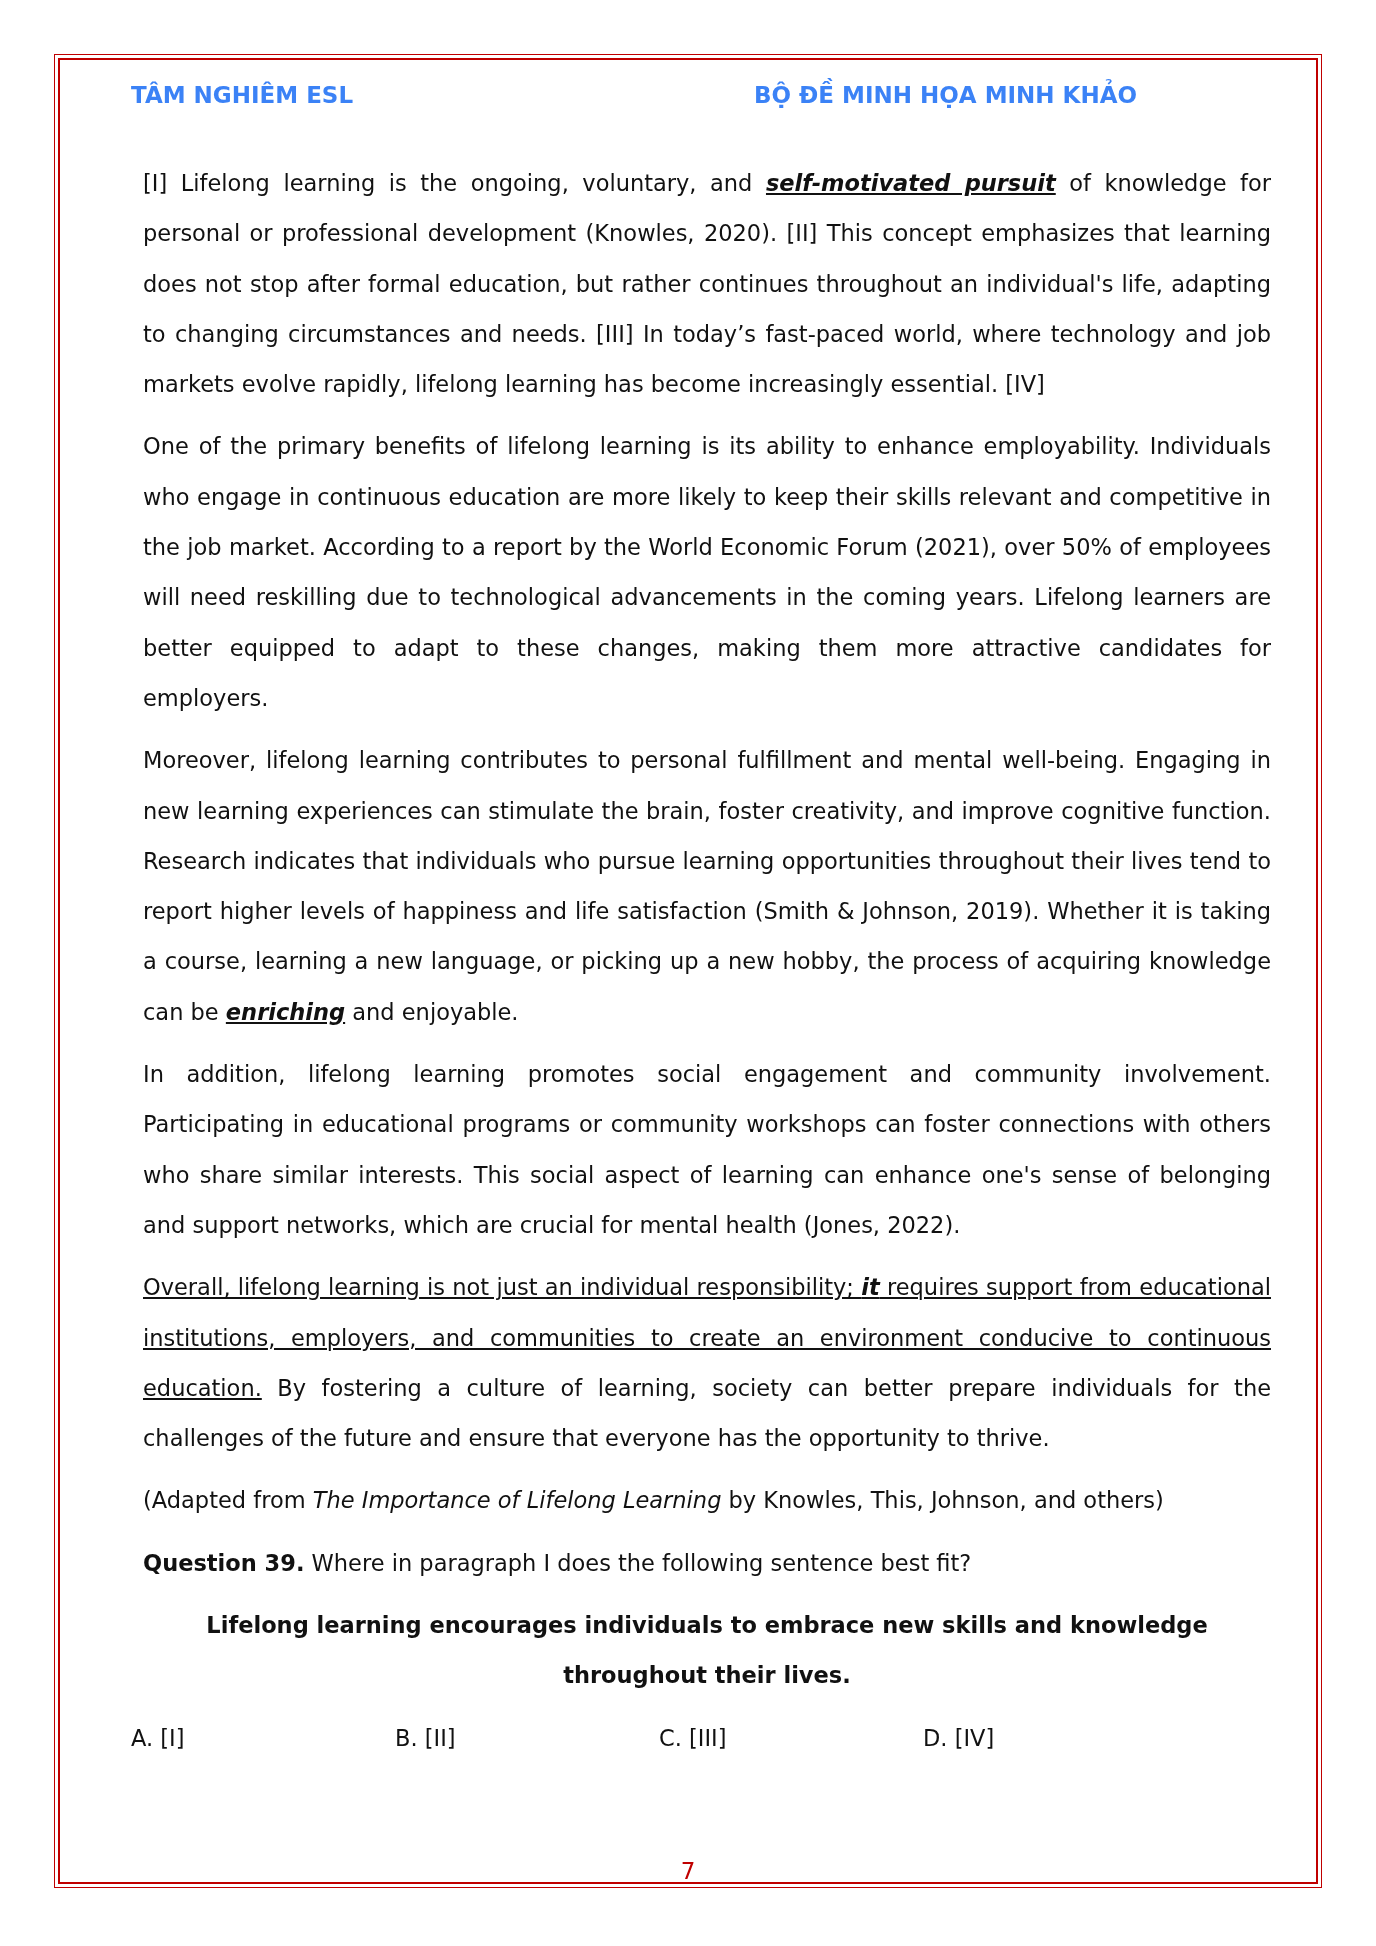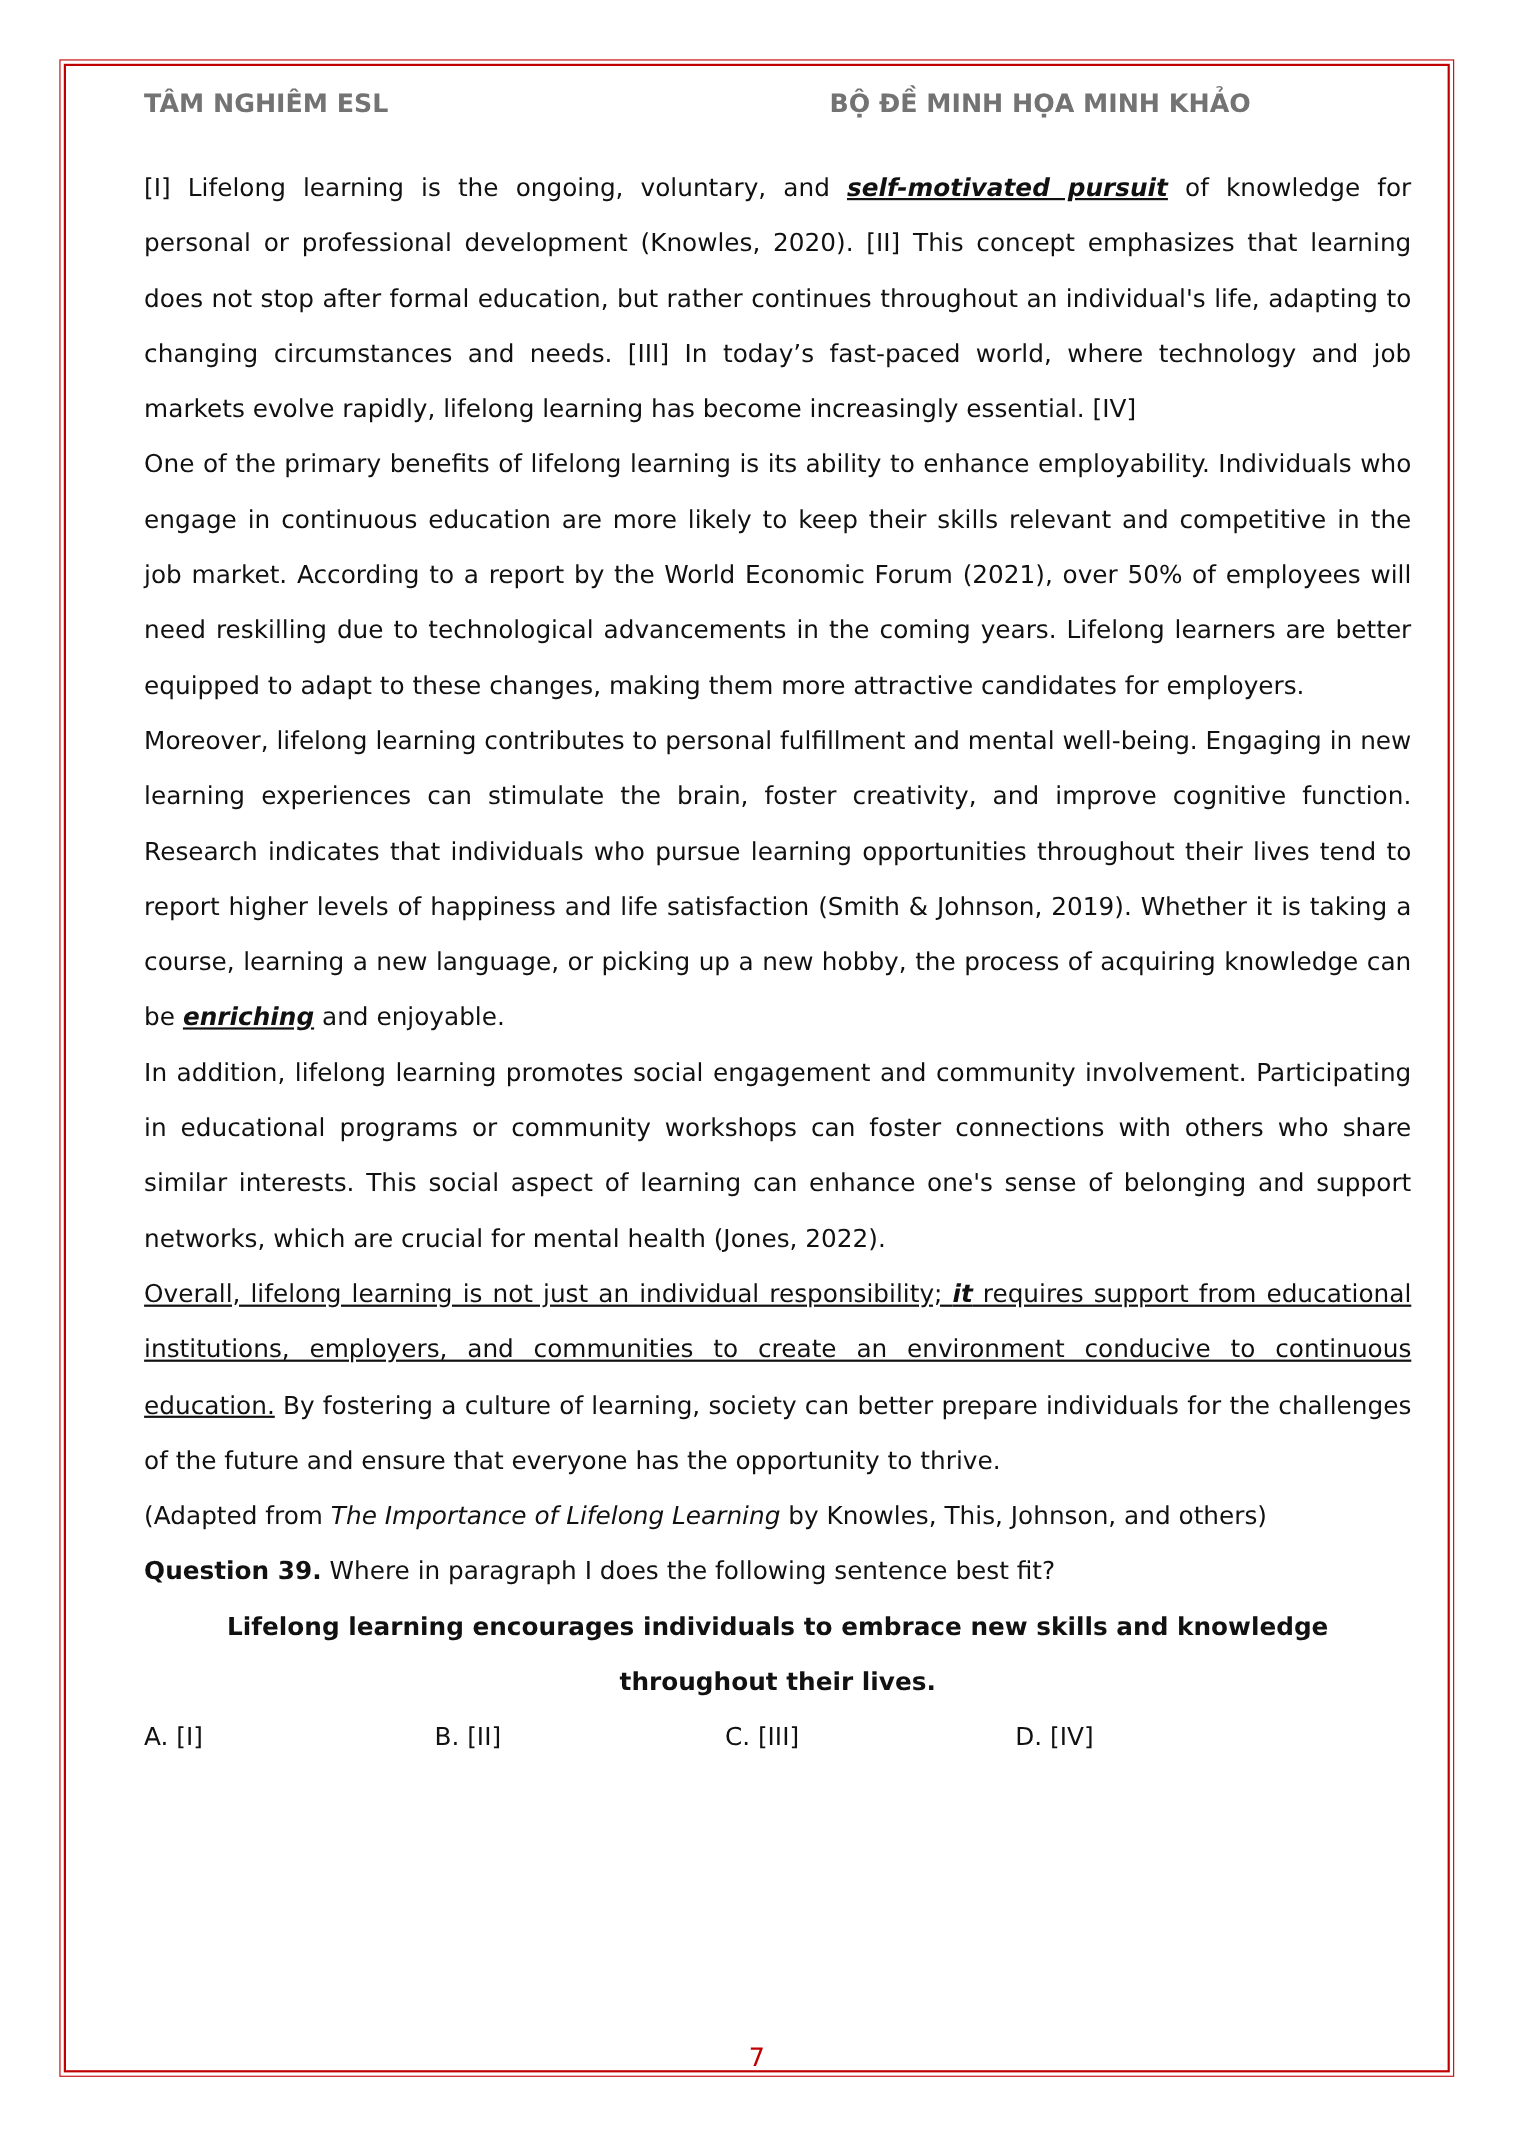--- a/index.html
+++ b/index.html
@@ -1,24 +1,24 @@
 <!DOCTYPE html>
 <html><head>
 <meta charset="utf-8">
 <style>
   html, body { margin: 0; padding: 0; background: #ffffff; }
   body { width: 1376px; height: 1946px; position: relative; font-family: "DejaVu Sans", sans-serif; color: #111; }
   .frame-outer { position: absolute; left: 54px; top: 54px; width: 1268px; height: 1834px; border: 1px solid #c00000; box-sizing: border-box; }
   .frame-inner { position: absolute; left: 58px; top: 58px; width: 1260px; height: 1826px; border: 2px solid #c00000; box-sizing: border-box; }
   .header { position: absolute; top: 82px; left: 131px; right: 131px; height: 36px; }
-  .header .left, .header .right { position: absolute; top: 0; font-weight: bold; color: #737373; font-size: 23px; }
+  .header .left, .header .right { position: absolute; top: 0; font-weight: bold; color: #3b82f6; font-size: 23px; }
   .header .left { left: 0; }
   .header .right { left: 623px; }
   .content { position: absolute; left: 131px; width: 1152px; top: 146px; font-size: 22.5px; line-height: 50.3px; }
-  .content p { margin: 0; text-align: justify; }
+  .content p { margin: 12px; text-align: justify; }
   .bui { font-weight: bold; font-style: italic; text-decoration: underline; }
   .ul { text-decoration: underline; }
   .it { font-style: italic; }
   .b { font-weight: bold; }
   .options { display: flex; }
   .options span { display: inline-block; width: 264px; }
   .page-num { position: absolute; top: 1858px; left: 0; width: 1376px; text-align: center; color: #c00000; font-size: 23px; }
 </style>
 </head>
 <body>

